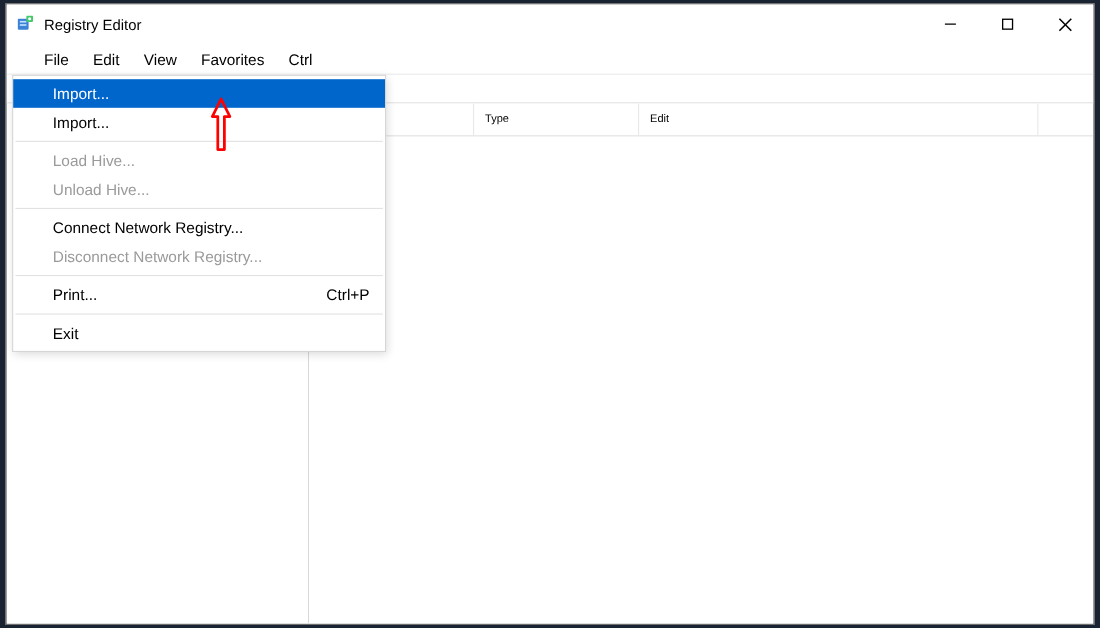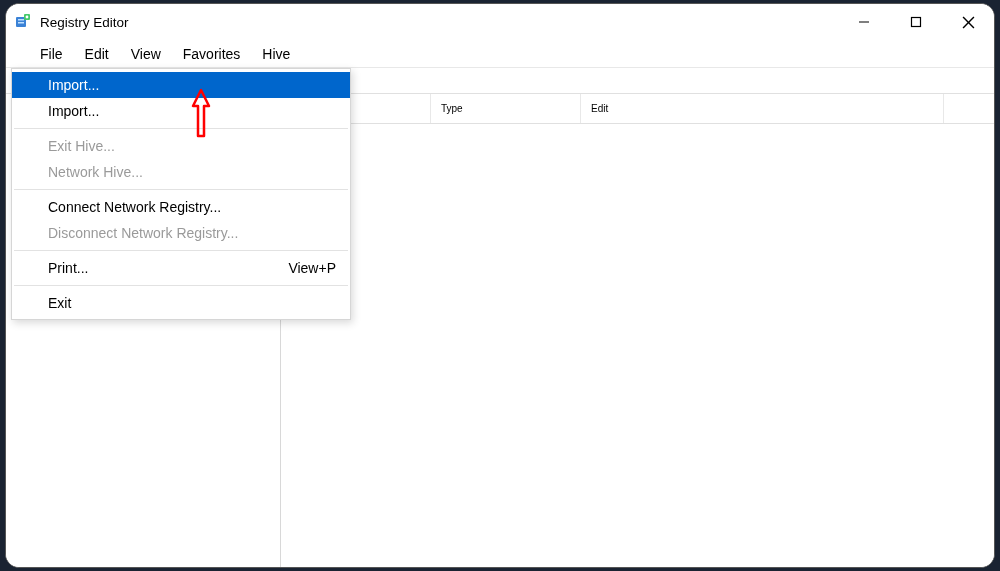--- a/index.html
+++ b/index.html
@@ -13,21 +13,21 @@
       position: relative;
     }
     .window {
       position: absolute;
       top: 3px;
       left: 5px;
       right: 5px;
       bottom: 3px;
       background: #ffffff;
       border: 1px solid #555;
-      border-radius: 14px;
+      border-radius: 0;
       display: flex;
       flex-direction: column;
       overflow: hidden;
     }
     .titlebar {
       height: 36px;
       display: flex;
       align-items: center;
       padding-left: 10px;
       background: #fff;
@@ -189,21 +189,21 @@
           </svg>
       </div>
     </div>
   </div>
 
   <div class="menubar">
     <div class="menu-item">File</div>
     <div class="menu-item">Edit</div>
     <div class="menu-item">View</div>
     <div class="menu-item">Favorites</div>
-    <div class="menu-item">Hive</div>
+    <div class="menu-item">Ctrl</div>
   </div>
 
   <div class="addressbar">
     <input type="text" value="" style="">
   </div>
 
   <div class="content">
     <div class="tree-pane"></div>
     <div class="list-pane">
       <div class="list-header">
@@ -219,36 +219,36 @@
 
 <div class="dropdown">
   <div class="dd-item highlight">
     <span>Import...</span>
   </div>
   <div class="dd-item">
     <span>Import...</span>
   </div>
   <div class="dd-sep"></div>
   <div class="dd-item disabled">
-    <span>Exit Hive...</span>
+    <span>Load Hive...</span>
   </div>
   <div class="dd-item disabled">
-    <span>Network Hive...</span>
+    <span>Unload Hive...</span>
   </div>
   <div class="dd-sep"></div>
   <div class="dd-item">
     <span>Connect Network Registry...</span>
   </div>
   <div class="dd-item disabled">
     <span>Disconnect Network Registry...</span>
   </div>
   <div class="dd-sep"></div>
   <div class="dd-item">
     <span>Print...</span>
-    <span class="shortcut">View+P</span>
+    <span class="shortcut">Ctrl+P</span>
   </div>
   <div class="dd-sep"></div>
   <div class="dd-item">
     <span>Exit</span>
   </div>
 </div>
 
 <div class="arrow-annot">
   <svg width="24" height="52" viewBox="0 0 24 52">
     <path d="M12 2 L4 18 L9 18 L9 48 L15 48 L15 18 L20 18 Z" fill="none" stroke="#ff0000" stroke-width="2.5" stroke-linejoin="round"></path>

